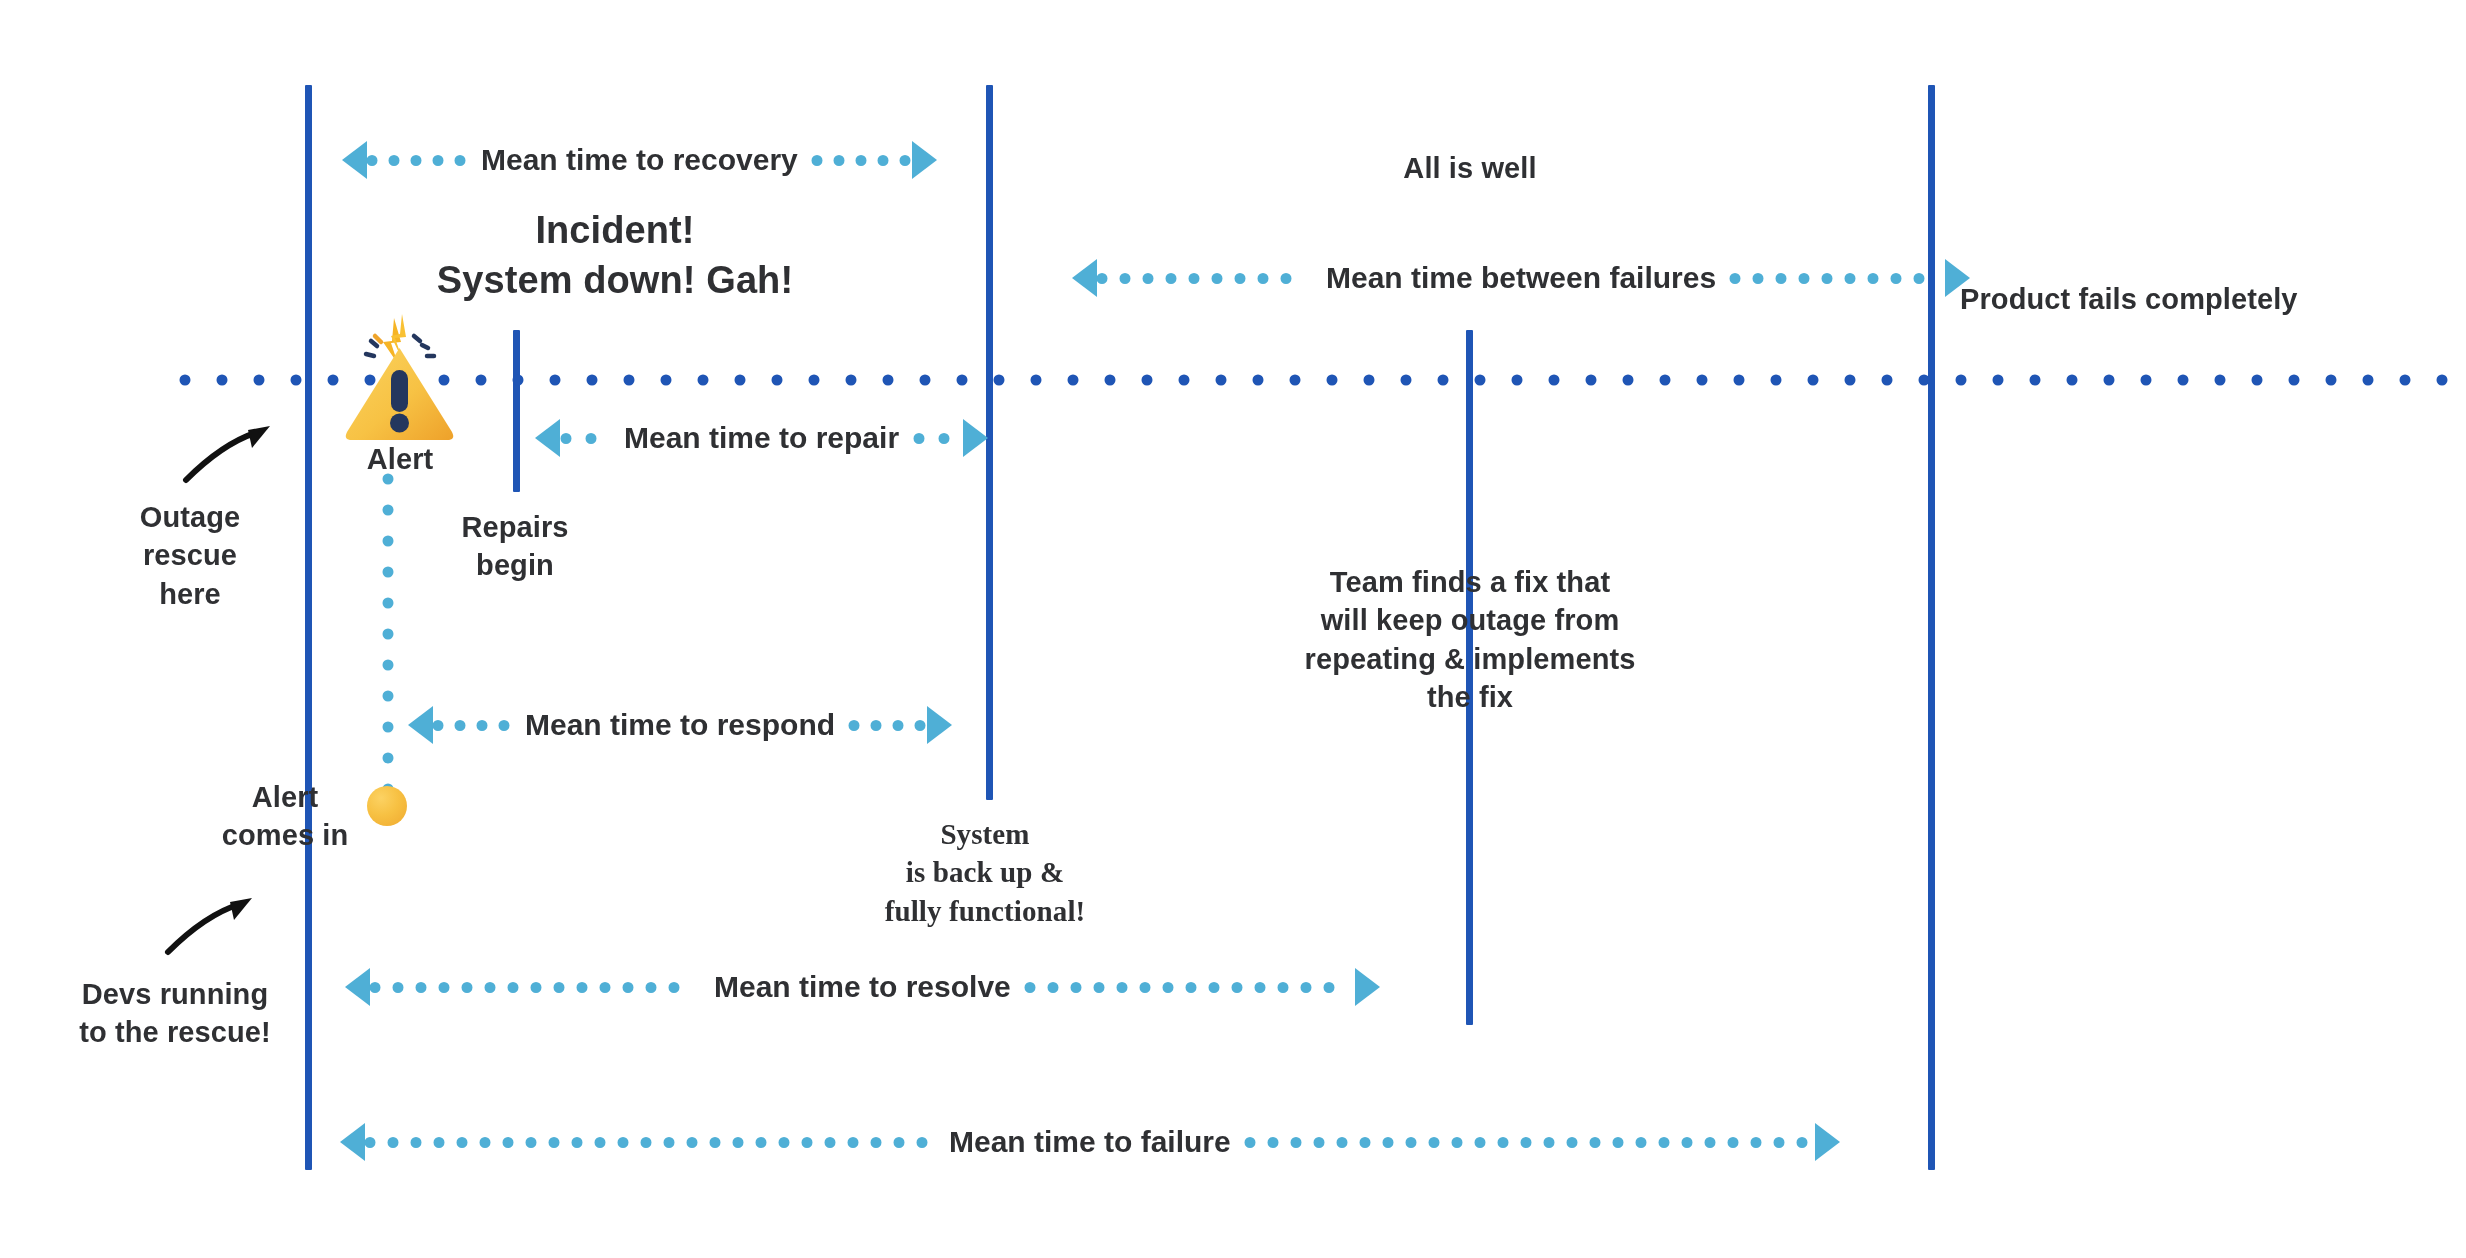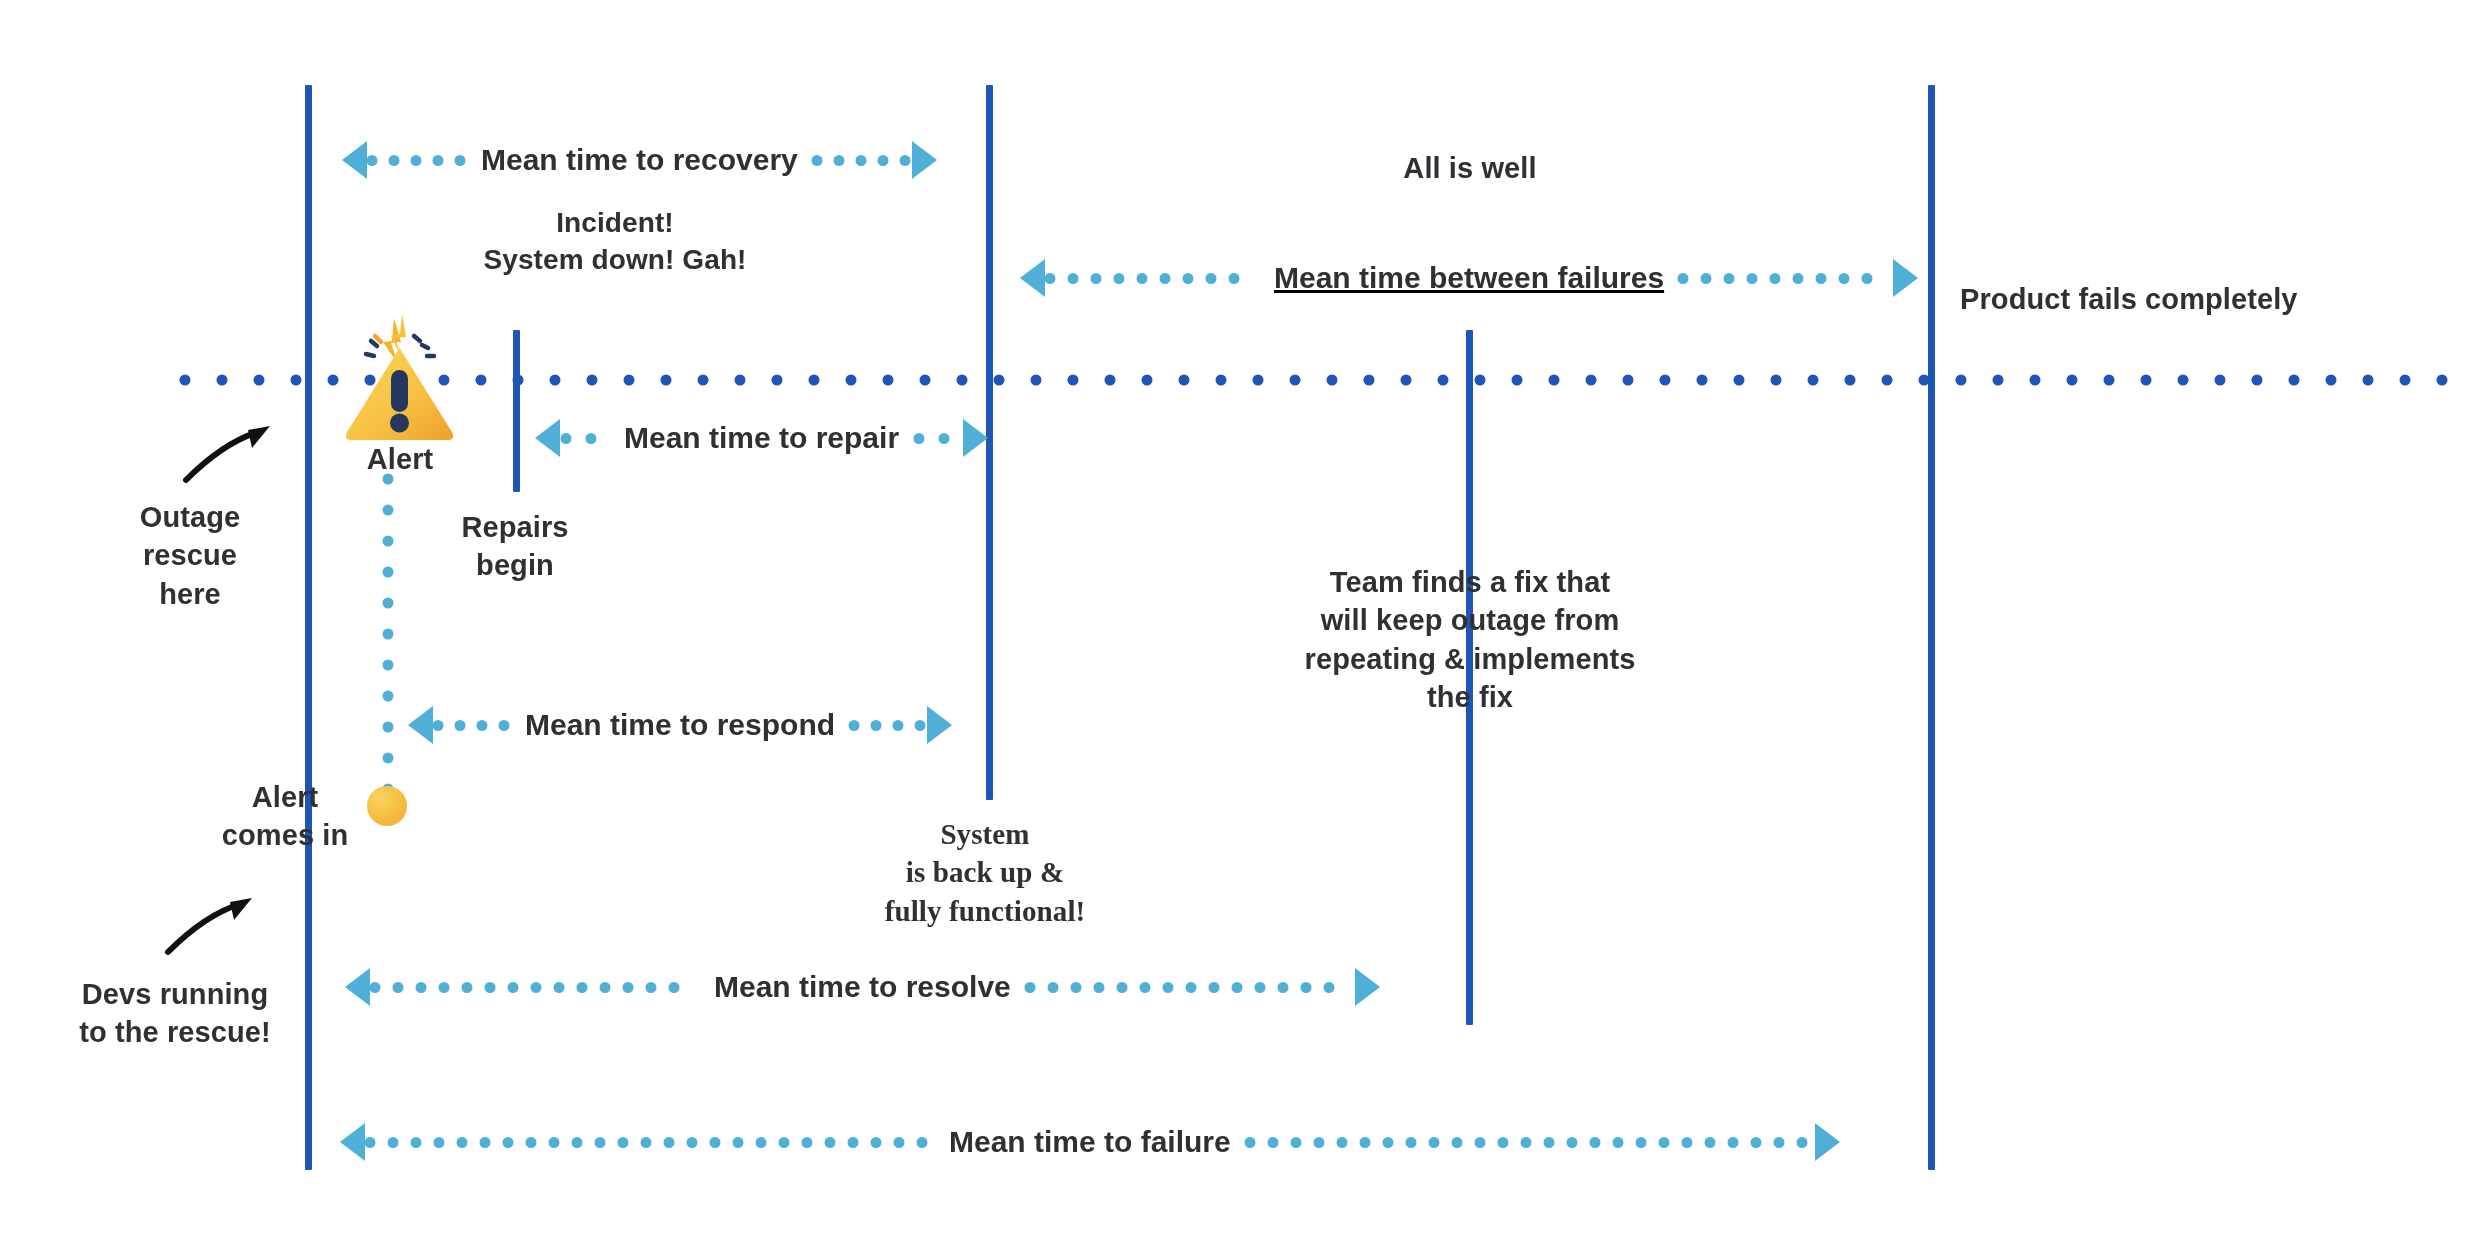--- a/index.html
+++ b/index.html
@@ -113,21 +113,21 @@
 
   <div style="position:absolute;left:160px;top:890px;width:110px;height:70px;">
     <svg width="110" height="70" viewBox="0 0 110 70" aria-hidden="true">
       <path d="M8,62 C22,48 48,24 80,14" stroke="#111111" stroke-width="6" fill="none" stroke-linecap="round"></path>
       <path d="M92,8 L74,30 L70,12 Z" fill="#111111"></path>
     </svg>
   </div>
   <div class="label" style="left:35px;top:975px;width:280px;font-size:29px;">Devs running
 to the rescue!</div>
 
-  <div class="label" style="left:420px;top:205px;width:390px;font-size:28px;">Incident!
+  <div class="label" style="left:420px;top:205px;width:390px;font-size:38px;">Incident!
 System down! Gah!</div>
 
   <div class="label" style="left:420px;top:508px;width:190px;font-size:29px;">Repairs
 begin</div>
 
   <div class="label" style="left:830px;top:815px;width:310px;font-size:29px;font-family:Liberation Serif, serif;">System
 is back up &amp;
 fully functional!</div>
 
   <div class="label" style="left:1320px;top:143px;width:300px;font-size:29px;margin-top:6px;">All is well</div>
@@ -213,21 +213,21 @@
     </div>
     <div class="txt" style="font-size:30px;">Mean time to failure</div>
     <div class="seg" style="width:570px;">
       <svg width="570" height="11" viewBox="0 0 570 11" aria-hidden="true">
         <line x1="5" y1="5.5" x2="565" y2="5.5" stroke="#4FAFD6" stroke-width="11" stroke-linecap="round" stroke-dasharray="0 23"></line>
       </svg>
     </div>
     <div class="tri right"></div>
   </div>
 
-  <div class="arrowrow" style="left:1020px;top:258px;width:890px;height:40px;text-decoration:underline;">
+  <div class="arrowrow" style="left:1072px;top:258px;width:890px;height:40px;">
     <div class="tri left"></div>
     <div class="seg" style="width:215px;">
       <svg width="215" height="11" viewBox="0 0 215 11" aria-hidden="true">
         <line x1="5" y1="5.5" x2="210" y2="5.5" stroke="#4FAFD6" stroke-width="11" stroke-linecap="round" stroke-dasharray="0 23"></line>
       </svg>
     </div>
     <div class="txt" style="font-size:30px;">Mean time between failures</div>
     <div class="seg" style="width:215px;">
       <svg width="215" height="11" viewBox="0 0 215 11" aria-hidden="true">
         <line x1="5" y1="5.5" x2="210" y2="5.5" stroke="#4FAFD6" stroke-width="11" stroke-linecap="round" stroke-dasharray="0 23"></line>

